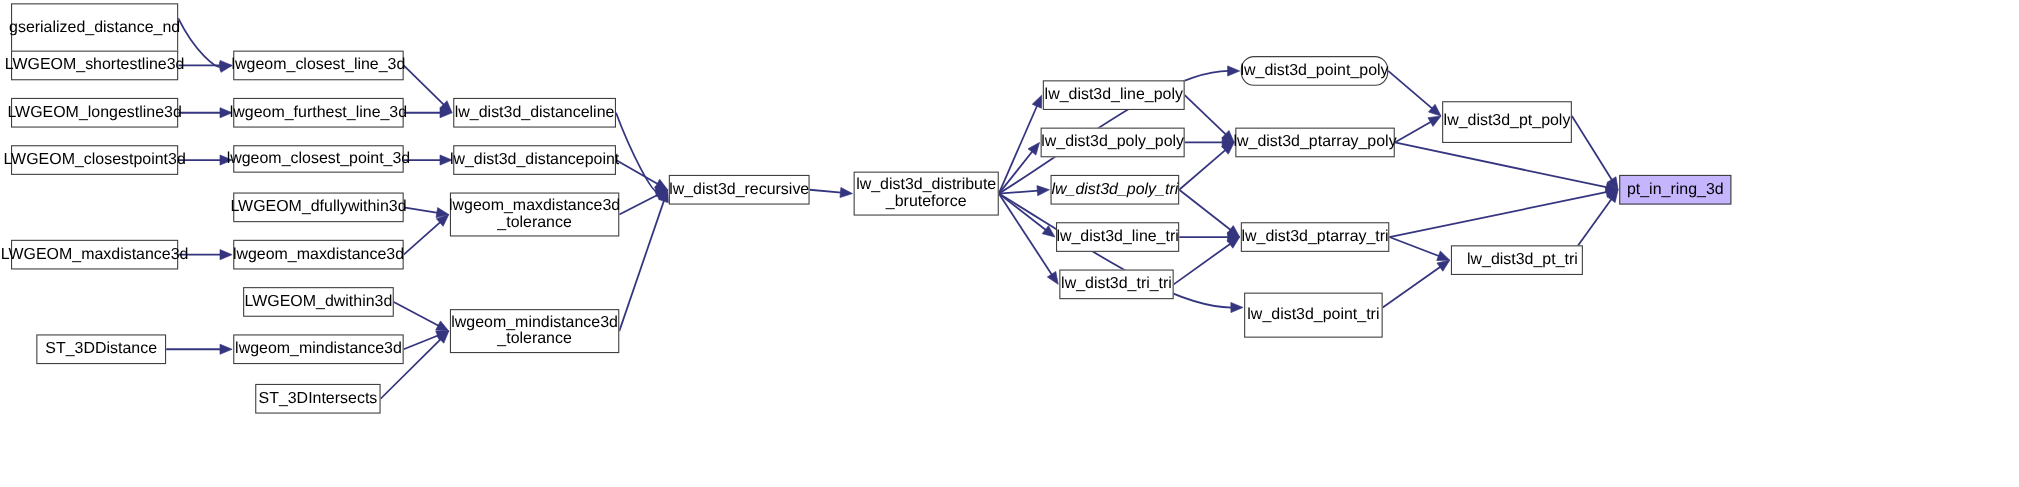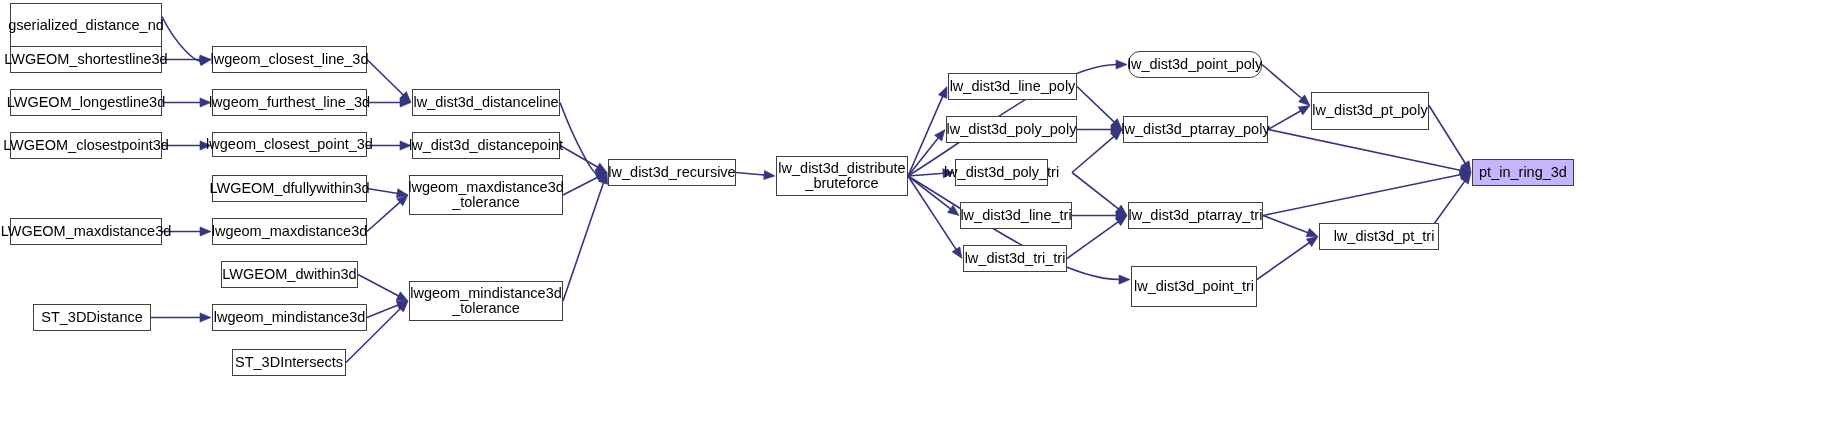--- a/index.html
+++ b/index.html
@@ -218,21 +218,21 @@
       <div class="node" style="left: 409px; top: 175px; width: 154px; height: 40px;"><span class="lbl">lwgeom_maxdistance3d
 _tolerance</span></div>
       <div class="node" style="left: 409px; top: 281px; width: 154px; height: 40px;"><span class="lbl">lwgeom_mindistance3d
 _tolerance</span></div>
       <div class="node" style="left: 608px; top: 159px; width: 128px; height: 27px;"><span class="lbl">lw_dist3d_recursive</span></div>
       <div class="node" style="left: 776px; top: 156px; width: 132px; height: 40px;"><span class="lbl">lw_dist3d_distribute
 _bruteforce</span></div>
       <div class="node" style="left: 1128px; top: 51px; width: 134px; height: 27px; border-radius: 12px;"><span class="lbl">lw_dist3d_point_poly</span></div>
       <div class="node" style="left: 948px; top: 73px; width: 129px; height: 27px;"><span class="lbl">lw_dist3d_line_poly</span></div>
       <div class="node" style="left: 946px; top: 116px; width: 131px; height: 27px;"><span class="lbl">lw_dist3d_poly_poly</span></div>
-      <div class="node" style="left: 955px; top: 159px; width: 93px; height: 27px;"><span class="lbl">lw_dist3d_poly_tri</span></div>
+      <div class="node" style="left: 955px; top: 159px; width: 117px; height: 27px; font-style: italic;"><span class="lbl">lw_dist3d_poly_tri</span></div>
       <div class="node" style="left: 960px; top: 202px; width: 112px; height: 27px;"><span class="lbl">lw_dist3d_line_tri</span></div>
       <div class="node" style="left: 963px; top: 245px; width: 104px; height: 27px;"><span class="lbl">lw_dist3d_tri_tri</span></div>
       <div class="node" style="left: 1131px; top: 266px; width: 126px; height: 41px;"><span class="lbl">lw_dist3d_point_tri</span></div>
       <div class="node" style="left: 1123px; top: 116px; width: 145px; height: 27px; text-align: center;"><span class="lbl">lw_dist3d_ptarray_poly</span></div>
       <div class="node" style="left: 1128px; top: 202px; width: 135px; height: 27px;"><span class="lbl">lw_dist3d_ptarray_tri</span></div>
       <div class="node" style="left: 1311px; top: 92px; width: 118px; height: 38px;"><span class="lbl">lw_dist3d_pt_poly</span></div>
       <div class="node" style="left: 1319px; top: 223px; width: 120px; height: 27px; padding-left: 10px;"><span class="lbl">lw_dist3d_pt_tri</span></div>
       <div class="node hl" style="left: 1472px; top: 159px; width: 102px; height: 27px;"><span class="lbl">pt_in_ring_3d</span></div>
     </div>
 </div>

